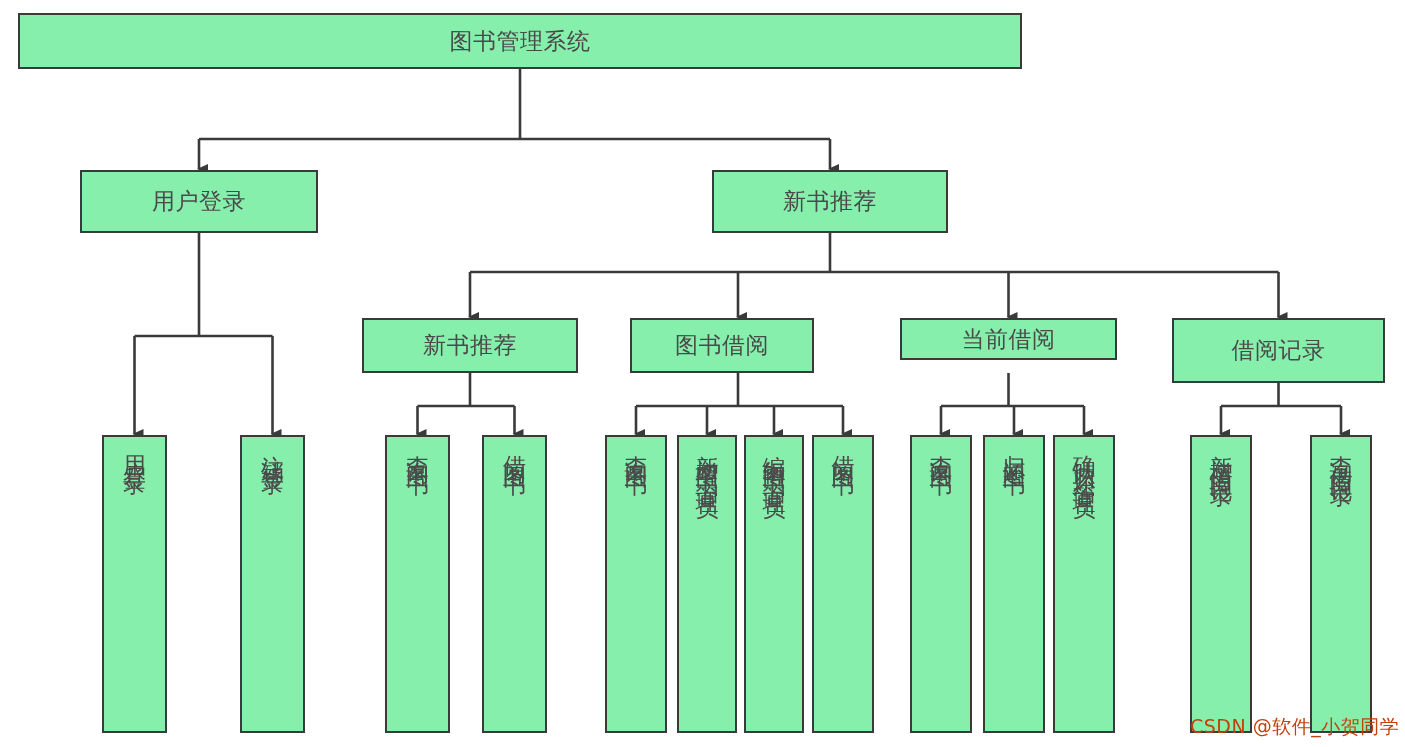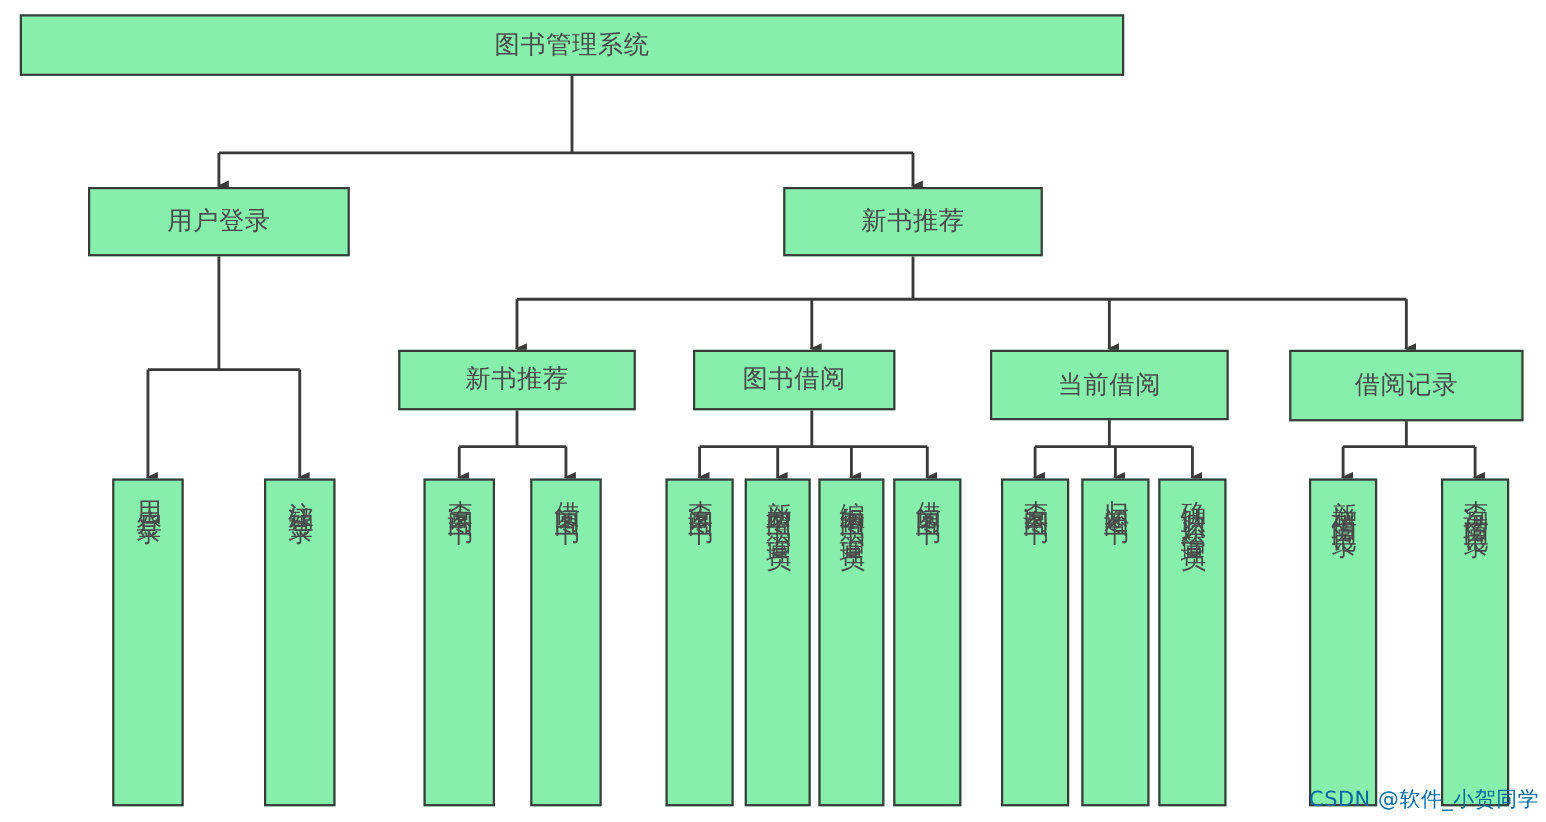--- a/index.html
+++ b/index.html
@@ -54,21 +54,21 @@
     writing-mode:vertical-rl;
     text-orientation:upright;
     font-size:23px;
     letter-spacing:6px;
     line-height:1;
     white-space:nowrap;
   }
   .watermark{
     position:absolute;
     font-size:19px;
-    color:#0369a1;
+    color:#c2410c;
     white-space:nowrap;
     letter-spacing:0.5px;
     font-family:"DejaVu Sans","Liberation Sans",sans-serif;
   }
 </style>
 </head>
 <body>
 
 <div id="canvas">
 
@@ -125,21 +125,21 @@
   <div class="node horiz" id="n-book-manage" style="left: 712px; top: 170px; width: 236px; height: 63px;">
     <span class="lbl">新书推荐</span>
   </div>
 
   <div class="node horiz" id="n-new-book-recommend" style="left: 362px; top: 318px; width: 216px; height: 55px;">
     <span class="lbl">新书推荐</span>
   </div>
   <div class="node horiz" id="n-book-borrow" style="left: 630px; top: 318px; width: 184px; height: 55px;">
     <span class="lbl">图书借阅</span>
   </div>
-  <div class="node horiz" id="n-current-borrow" style="left: 900px; top: 318px; width: 217px; height: 64px;">
+  <div class="node horiz" id="n-current-borrow" style="left: 900px; top: 318px; width: 217px; height: 42px;">
     <span class="lbl">当前借阅</span>
   </div>
   <div class="node horiz" id="n-borrow-record" style="left: 1172px; top: 318px; width: 213px; height: 65px;">
     <span class="lbl">借阅记录</span>
   </div>
 
   <div class="node vert" id="n-leaf-user-login" style="left: 102px; top: 435px; width: 65px; height: 298px;">
     <span class="lbl">用户登录</span>
   </div>
   <div class="node vert" id="n-leaf-logout-login" style="left: 240px; top: 435px; width: 65px; height: 298px;">

